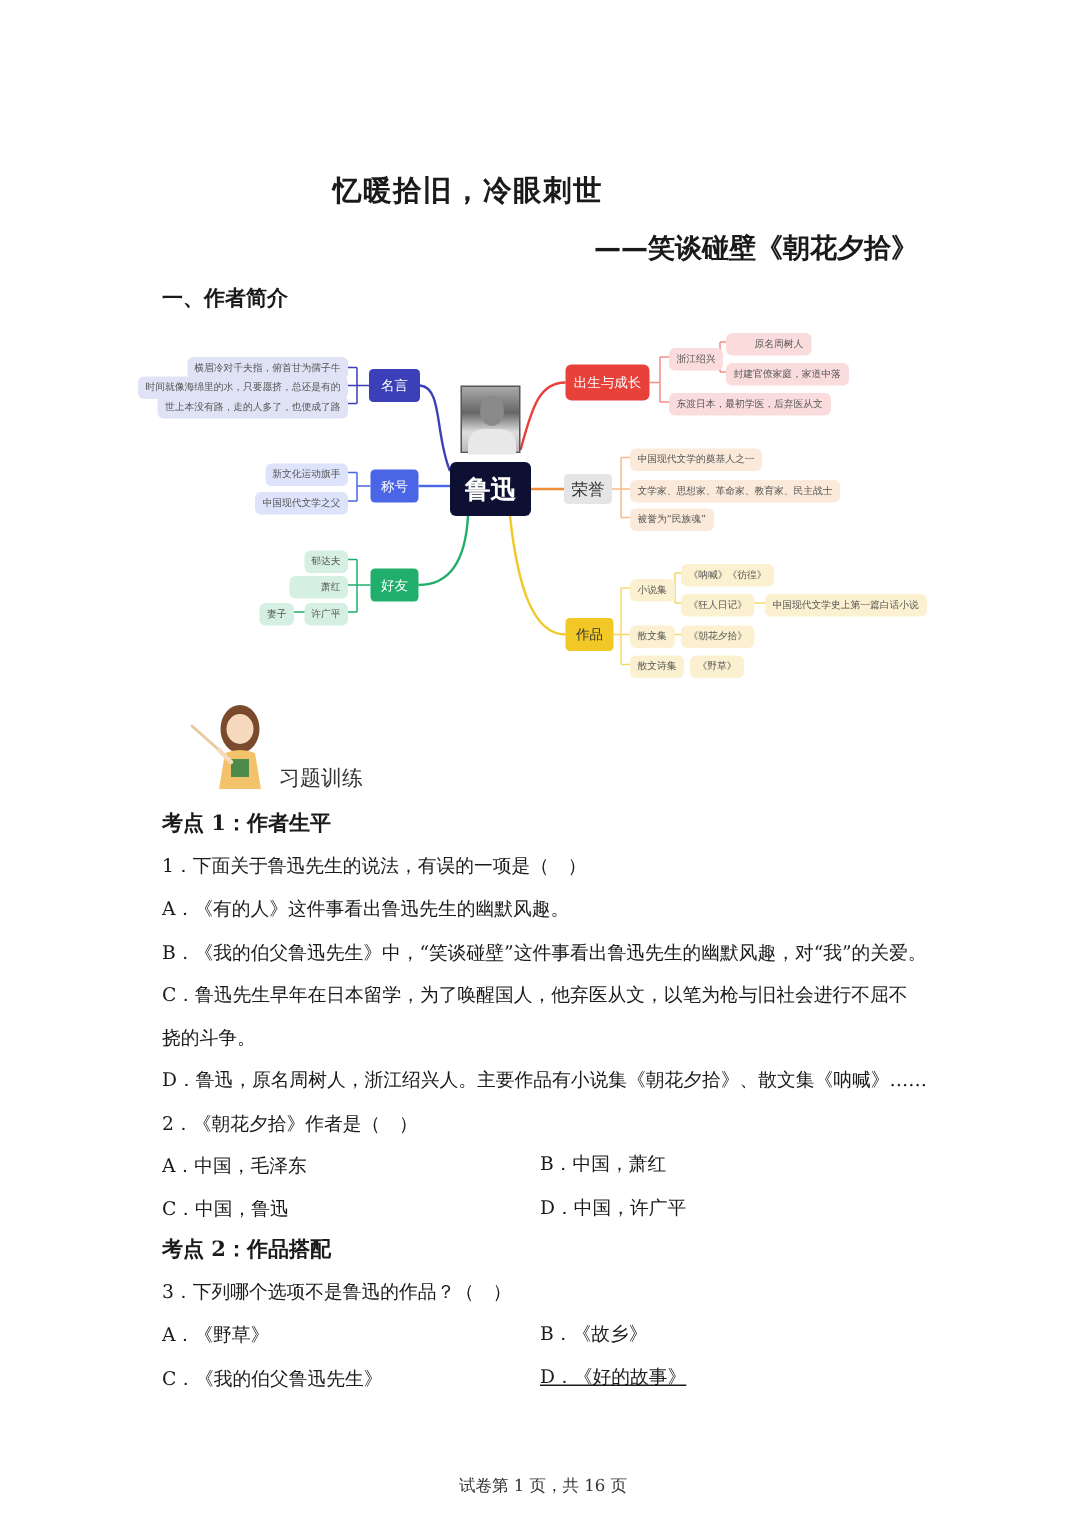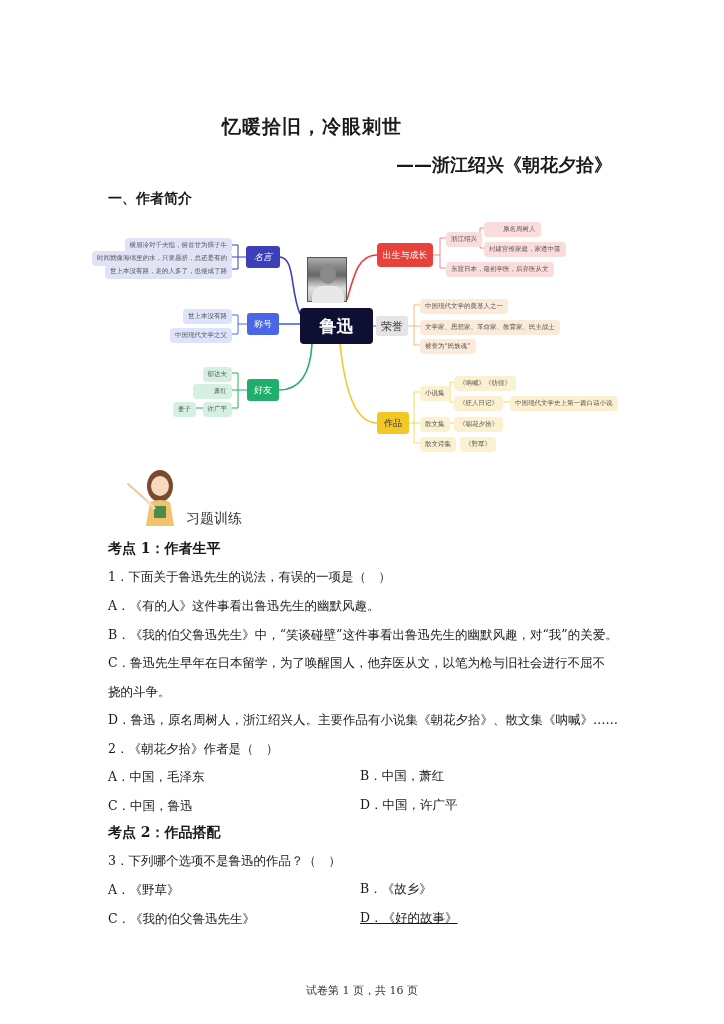--- a/index.html
+++ b/index.html
@@ -8,26 +8,26 @@
 
   .title { position: absolute; left: 0; width: 624px; top: 114px; text-align: center; font-size: 19px; font-weight: bold; font-family: "DejaVu Sans", "Liberation Sans", sans-serif; letter-spacing: 1px; }
   .subtitle { position: absolute; right: 112px; top: 153px; font-size: 18px; font-weight: bold; font-family: "DejaVu Sans", "Liberation Sans", sans-serif; }
   .sec-head { position: absolute; left: 108px; top: 190px; font-size: 14px; font-weight: bold; font-family: "DejaVu Sans", "Liberation Sans", sans-serif; }
 
   
   .mm { position: absolute; left: 0; top: 0; width: 724px; height: 460px; }
   .mm svg { position: absolute; left: 0; top: 0; }
   .node { position: absolute; display: flex; align-items: center; justify-content: center; font-family: "DejaVu Sans", "Liberation Sans", sans-serif; white-space: nowrap; }
   .leaf { position: absolute; font-size: 6.5px; padding: 3px 5px; border-radius: 4px; font-family: "DejaVu Sans", "Liberation Sans", sans-serif; white-space: nowrap; color: #555; }
-  .center { left: 300px; top: 308px; width: 73px; height: 36px; background: #0e1033; color: #fff; font-size: 17px; border-radius: 4px; font-weight: bold; }
+  .center { left: 300px; top: 308px; width: 54px; height: 36px; background: #0e1033; color: #fff; font-size: 17px; border-radius: 4px; font-weight: bold; }
   .photo { position: absolute; left: 307px; top: 257px; width: 40px; height: 45px; background: linear-gradient(#aaa, #666 40%, #ddd 70%, #bbb); border: 1px solid #555; }
   .photo .face { position: absolute; left: 12px; top: 6px; width: 16px; height: 20px; border-radius: 50%; background: #8a8a8a; }
   .photo .body { position: absolute; left: 4px; top: 28px; width: 32px; height: 17px; border-radius: 10px 10px 0 0; background: #e8e8e8; }
 
-  .b-mingyan { left: 246px; top: 246px; width: 34px; height: 22px; background: #3b3fb8; color: #fff; font-size: 9px; border-radius: 3px; font-style: italic; }
+  .b-mingyan { left: 246px; top: 246px; width: 34px; height: 22px; background: #3b3fb8; color: #fff; font-size: 9px; border-radius: 3px; }
   .b-chenghao { left: 247px; top: 313px; width: 32px; height: 22px; background: #4a66e6; color: #fff; font-size: 9px; border-radius: 3px; }
   .b-haoyou { left: 247px; top: 379px; width: 32px; height: 22px; background: #1fae6b; color: #fff; font-size: 9px; border-radius: 3px; }
   .b-chusheng { left: 377px; top: 243px; width: 56px; height: 24px; background: #e8413a; color: #fff; font-size: 9px; border-radius: 4px; }
   .b-rongyu { left: 376px; top: 316px; width: 32px; height: 20px; background: #e5e5e5; color: #333; font-size: 11px; border-radius: 3px; }
   .b-zuopin { left: 377px; top: 412px; width: 32px; height: 22px; background: #f2c827; color: #333; font-size: 9px; border-radius: 3px; }
 
   .l-blue { background: #e0e2f5; }
   .l-lblue { background: #dce3fb; }
   .l-green { background: #d5f0e2; }
   .l-red { background: #fbdcdc; }
@@ -40,21 +40,21 @@
 
   .kd { position: absolute; left: 108px; font-size: 14px; font-weight: bold; }
   .p { position: absolute; left: 108px; font-size: 12.5px; line-height: 18px; }
   .opt-r { position: absolute; left: 360px; font-size: 12.5px; }
   .footer { position: absolute; left: 0; width: 724px; top: 983px; text-align: center; font-size: 11px; color: #333; }
 </style>
 </head>
 <body>
 
 <div class="title">忆暖拾旧，冷眼刺世</div>
-<div class="subtitle">——浙江绍兴《朝花夕拾》</div>
+<div class="subtitle">——笑谈碰壁《朝花夕拾》</div>
 <div class="sec-head">一、作者简介</div>
 
 <div class="mm">
   <svg width="724" height="460">
     <g fill="none" stroke-width="1.6">
 
       <path d="M300 314 C 290 290, 295 258, 280 257" stroke="#3b3fb8"></path>
 
       <path d="M300 324 L279 324" stroke="#4a66e6"></path>
 
@@ -87,21 +87,21 @@
       <div class="body"></div>
     </div>
   <div class="node center">鲁迅</div>
 
   <div class="node b-mingyan">名言</div>
   <div class="leaf l-blue" style="right:492px; top:238px;">横眉冷对千夫指，俯首甘为孺子牛</div>
   <div class="leaf l-blue" style="right:492px; top:251px;">时间就像海绵里的水，只要愿挤，总还是有的</div>
   <div class="leaf l-blue" style="right:492px; top:264px;">世上本没有路，走的人多了，也便成了路</div>
 
   <div class="node b-chenghao">称号</div>
-  <div class="leaf l-lblue" style="right:492px; top:309px;">世上本没有路</div>
+  <div class="leaf l-lblue" style="right:492px; top:309px;">新文化运动旗手</div>
   <div class="leaf l-lblue" style="right:492px; top:328px;">中国现代文学之父</div>
 
   <div class="node b-haoyou">好友</div>
   <div class="leaf l-green" style="right:492px; top:367px;">郁达夫</div>
   <div class="leaf l-green" style="right:492px; top:384px;padding-left:21px;">萧红</div>
   <div class="leaf l-green" style="right:492px; top:402px;">许广平</div>
   <div class="leaf l-green" style="right:528px; top:402px;">妻子</div>
 
   <div class="node b-chusheng">出生与成长</div>
   <div class="leaf l-red" style="left:446px; top:232px;">浙江绍兴</div>

